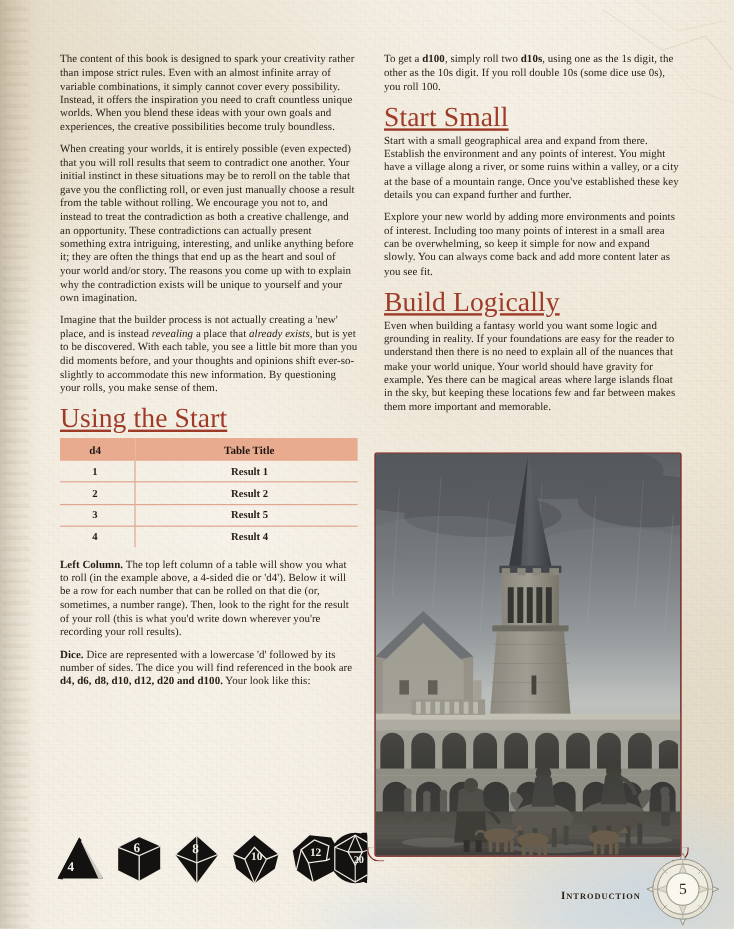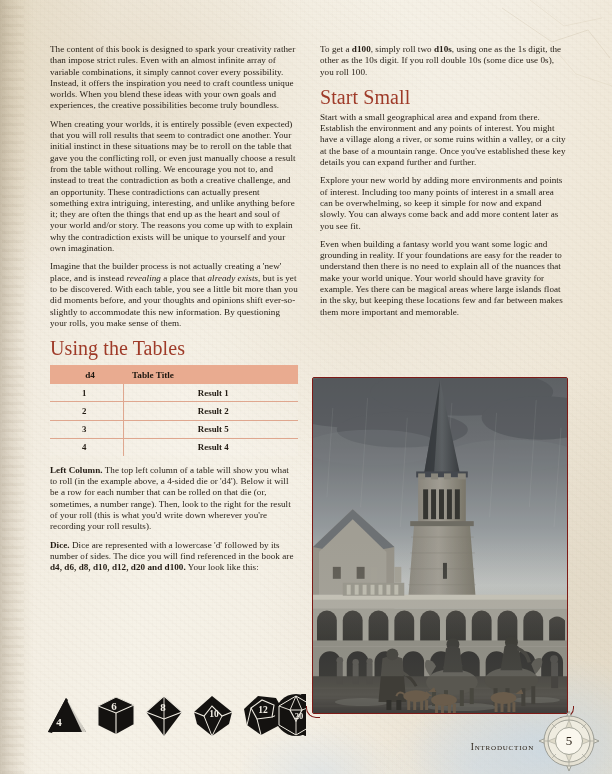--- a/index.html
+++ b/index.html
@@ -61,44 +61,45 @@
   p{
     margin:0 0 7px 0;
     font-size:9.1px;line-height:11.3px;
     color:#231c14;
     text-align:left;
     letter-spacing:.005em;
   }
   .h2{
     font-family:"Liberation Serif", serif;
     color:#9e3a28;
-    font-size:20px;
+    font-size:23px;
     line-height:21px;
     margin:9px 0 4px 0;
     font-weight:400;
     letter-spacing:.004em;
+    text-decoration:underline;
   }
   .h2.first{margin-top:11px;}
   b,strong{font-weight:bold;}
   i,em{font-style:italic;}
 
   
   table.tbl{
     border-collapse:collapse;width:100%;margin:6px 0 9px 0;
     font-size:8.9px;
   }
   table.tbl thead th{
     background:#e9ab90;
     color:#1d1710;
     font-weight:bold;
     padding:4.5px 4px;
-    text-align:left;
+    text-align:center;
     font-size:9.2px;
   }
-  table.tbl thead th.c1{text-align:center;width:58px;padding-left:11px;}
+  table.tbl thead th.c1{text-align:center;width:58px;padding-left:0;}
   table.tbl thead th.c2{padding-left:9px;}
   table.tbl tbody td{
     padding:3.6px 4px;
     border-bottom:1px solid #dfa78f;
     color:#231c14;
     font-weight:bold;
     background:rgba(255,255,255,.10);
     text-align:center;
   }
   table.tbl tbody tr:last-child td{border-bottom:none;}
@@ -135,21 +136,21 @@
   
   #footer{
     position:absolute;left:0;bottom:0;width:612px;height:60px;
   }
   #chapterLabel{
     position:absolute;right:78px;bottom:22px;
     font-size:9.4px;
     color:#2b2218;
     font-variant:small-caps;
     letter-spacing:.085em;
-    font-weight:normal;
+    font-weight:bold;
     white-space:nowrap;
     padding-left:45px;
   }
   #pageNum{
     position:absolute;right:12px;bottom:2px;width:62px;height:62px;
   }
   #pageNumText{
     position:absolute;left:0;top:0;width:62px;height:62px;
     display:flex;align-items:center;justify-content:center;
     font-size:13px;color:#2b2218;
@@ -173,21 +174,21 @@
   <div class="col" id="colL">
 
     <p>The content of this book is designed to spark your creativity rather than impose strict rules. Even with an almost infinite array of variable combinations, it simply cannot cover every possibility. Instead, it offers the inspiration you need to craft countless unique worlds. When you blend these ideas with your own goals and experiences, the creative possibilities become truly boundless.</p>
 
 
     <p>When creating your worlds, it is entirely possible (even expected) that you will roll results that seem to contradict one another. Your initial instinct in these situations may be to reroll on the table that gave you the conflicting roll, or even just manually choose a result from the table without rolling. We encourage you not to, and instead to treat the contradiction as both a creative challenge, and an opportunity. These contradictions can actually present something extra intriguing, interesting, and unlike anything before it; they are often the things that end up as the heart and soul of your world and/or story. The reasons you come up with to explain why the contradiction exists will be unique to yourself and your own imagination.</p>
 
     <p><span>Imagine that the builder process is not actually creating a 'new' place, and is instead </span><i>revealing</i><span> a place that </span><i>already exists</i><span>, but is yet to be discovered. With each table, you see a little bit more than you did moments before, and your thoughts and opinions shift ever-so-slightly to accommodate this new information. By questioning your rolls, you make sense of them.</span></p>
 
 
-    <div class="h2">Using the Tables</div>
+    <div class="h2">Using the Start</div>
 
 
 
     <table class="tbl">
       <thead>
         <tr>
           <th class="c1">d4</th>
           <th class="c2">Table Title</th>
         </tr>
       </thead>
@@ -281,20 +282,21 @@
 
   <div class="col" id="colR">
 
     <p><span>To get a </span><b>d100</b><span>, simply roll two </span><b>d10s</b><span>, using one as the 1s digit, the other as the 10s digit. If you roll double 10s (some dice use 0s), you roll 100.</span></p>
 
     <div class="h2">Start Small</div>
     <p>Start with a small geographical area and expand from there. Establish the environment and any points of interest. You might have a village along a river, or some ruins within a valley, or a city at the base of a mountain range. Once you've established these key details you can expand further and further.</p>
 
     <p>Explore your new world by adding more environments and points of interest. Including too many points of interest in a small area can be overwhelming, so keep it simple for now and expand slowly. You can always come back and add more content later as you see fit.</p>
 
+    <div class="h2">Build Logically</div>
     <p>Even when building a fantasy world you want some logic and grounding in reality. If your foundations are easy for the reader to understand then there is no need to explain all of the nuances that make your world unique. Your world should have gravity for example. Yes there can be magical areas where large islands float in the sky, but keeping these locations few and far between makes them more important and memorable.</p>
   </div>
 
   <div id="illo">
     <svg viewBox="0 0 256 337" preserveAspectRatio="none">
       <defs>
         <linearGradient id="sky" x1="0" y1="0" x2="0" y2="1">
           <stop offset="0" stop-color="#5c6063"></stop>
           <stop offset="0.20" stop-color="#6d7174"></stop>
           <stop offset="0.45" stop-color="#9aa0a2"></stop>

